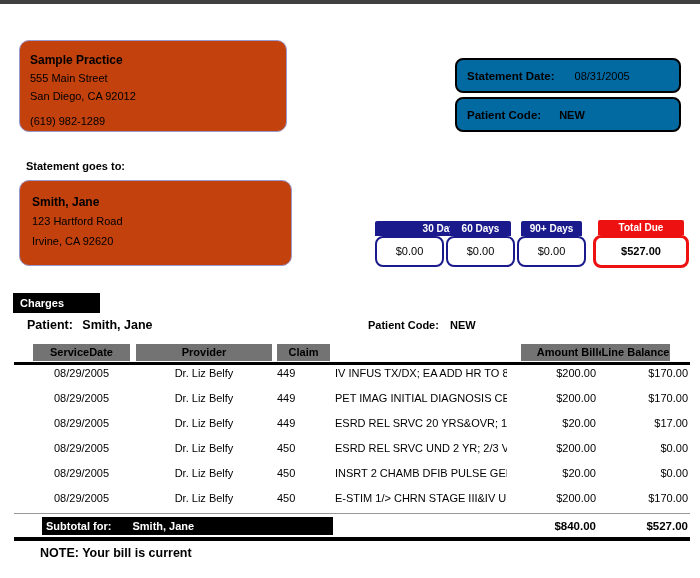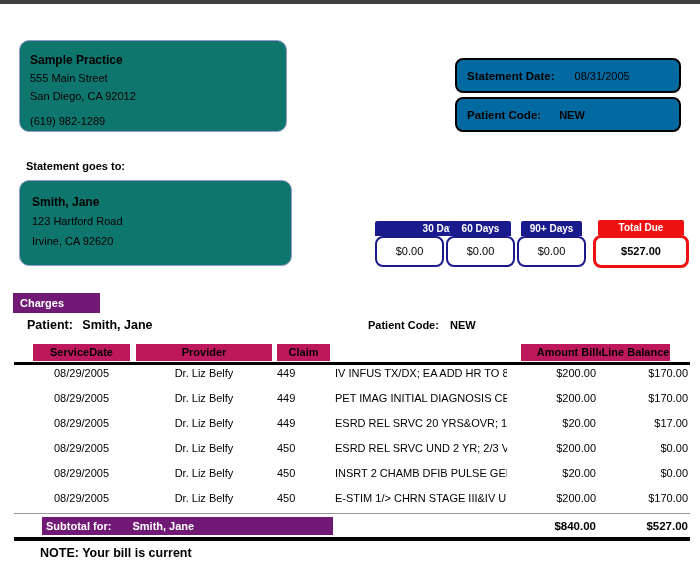--- a/index.html
+++ b/index.html
@@ -5,41 +5,41 @@
   html,body{margin:0;padding:0;background:#fff;}
   #page{
     position:relative;width:700px;height:578px;background:#ffffff;
     font-family:"Liberation Sans","DejaVu Sans",sans-serif;color:#000;
     overflow:hidden;
   }
   .abs{position:absolute;}
   
   .topbar{left:0;top:0;width:700px;height:4px;background:#404040;}
   
-  .softbox{border:1px solid #9999cc;border-radius:10px;background:#0f766e;}
+  .softbox{border:1px solid #9999cc;border-radius:10px;background:#c2410c;}
   .softbox .bxname{font-weight:bold;font-size:12px;}
   .softbox .bxline{font-size:11px;}
   
   .blackbox{border:2px solid #000;border-radius:8px;background:#0369a1;display:flex;align-items:center;padding-left:10px;box-sizing:border-box;}
   .blackbox .lbl{font-weight:bold;font-size:11.5px;}
   .blackbox .val{font-size:11px;margin-left:20px;}
   
   .bucket{position:absolute;}
   .bucket .tab{margin:0 auto;height:15px;line-height:15px;text-align:center;
     color:#fff;font-weight:bold;font-size:10px;border-radius:2px 2px 0 0;}
   .bucket .bbox{height:27px;line-height:27px;text-align:center;font-size:11px;
     background:#fff;border-radius:8px;box-sizing:content-box;}
   .navy-tab{background:#1a1a8c;}
   .navy-box{border:2px solid #1a1a8c;}
   .red-tab{background:#ee1111;}
   .red-box{border:3px solid #ee1111;font-weight:bold;font-size:12.5px;}
   
-  .bluebar{background:#701a75;color:#fff;font-weight:bold;font-size:11px;}
+  .bluebar{background:#000000;color:#fff;font-weight:bold;font-size:11px;}
   
-  .hcell{top:344px;height:17px;line-height:17px;background:#be185d;
+  .hcell{top:344px;height:17px;line-height:17px;background:#737373;
     font-weight:bold;font-size:11px;text-align:center;}
   .cell{font-size:11px;height:25px;line-height:25px;white-space:nowrap;overflow:hidden;}
   .c-date{left:33px;width:97px;text-align:center;}
   .c-prov{left:136px;width:136px;text-align:center;}
   .c-claim{left:277px;width:53px;}
   .c-svc{left:335px;width:172px;text-align:left;}
   .c-amt{left:496px;width:100px;text-align:right;}
   .c-bal{left:588px;width:100px;text-align:right;}
   .thickline{left:14px;width:676px;background:#000;}
   .subamt{top:517px;height:18px;line-height:18px;font-weight:bold;font-size:11.5px;text-align:right;}

